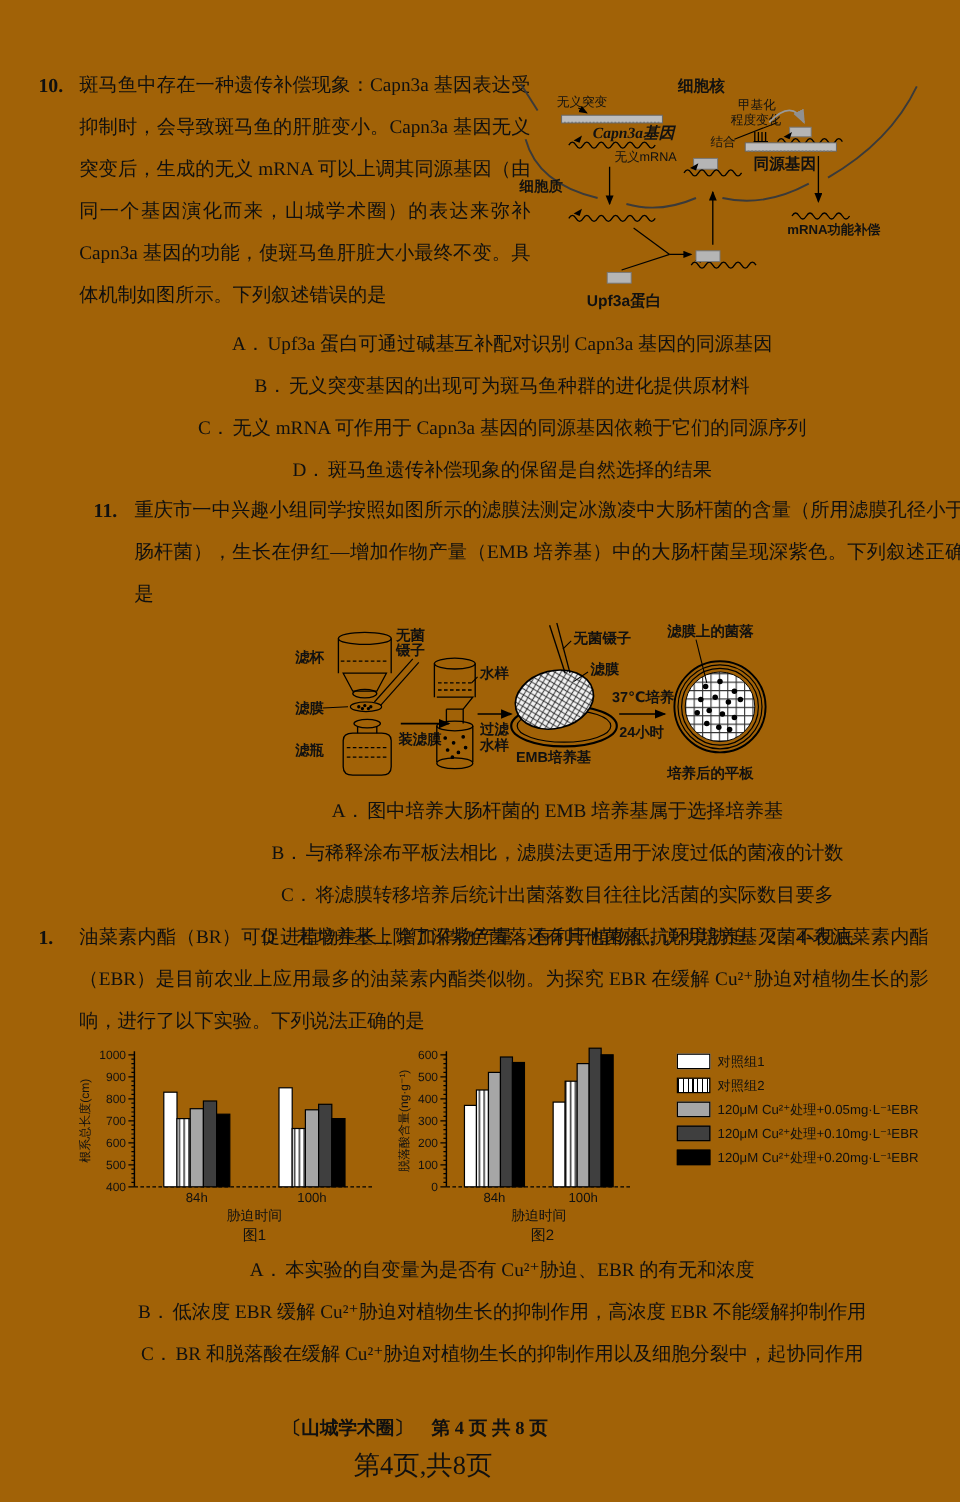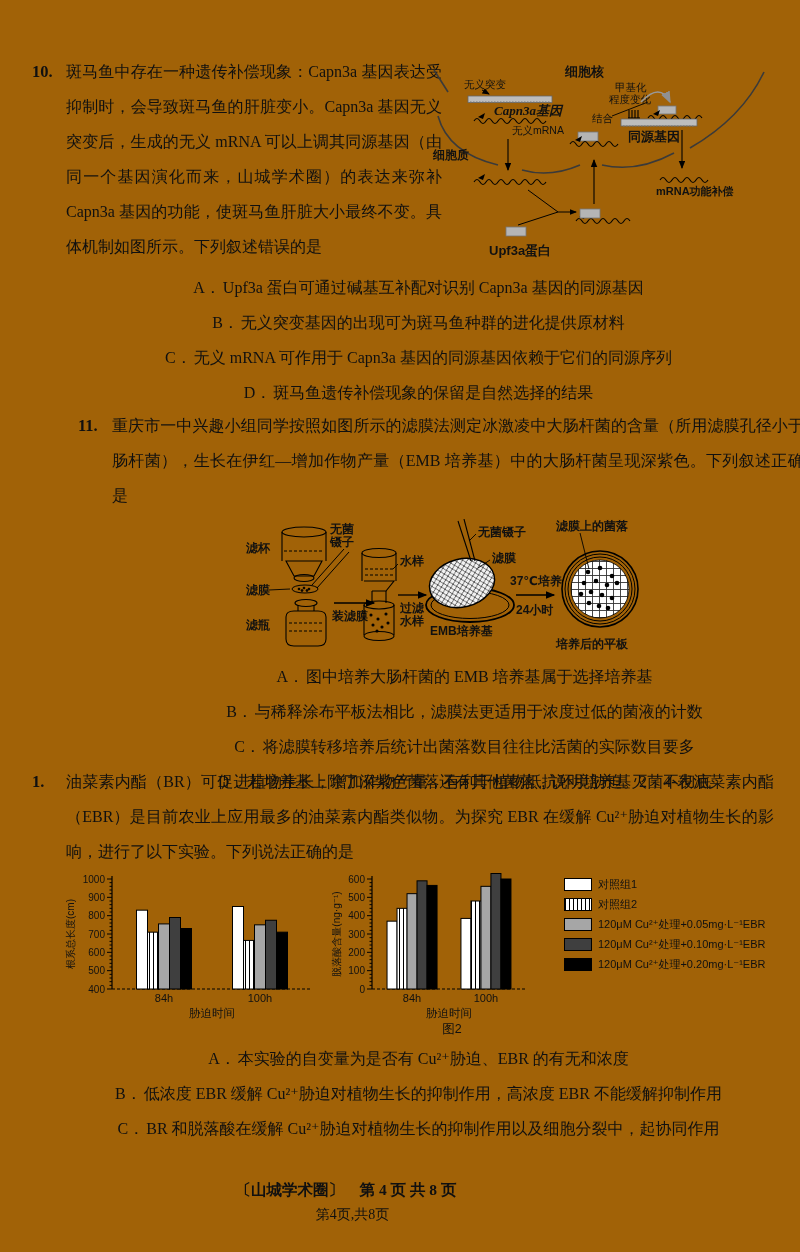--- a/index.html
+++ b/index.html
@@ -28,21 +28,21 @@
   .legend li{display:flex;align-items:center;margin-bottom:5px;padding-left:24px;}
   .sw{display:inline-block;width:26px;height:11px;border:1px solid #000;margin-right:6px;flex:none;}
   .sw-white{background:#fff;}
   .sw-vstripe{background:repeating-linear-gradient(90deg,#000 0 1px,#fff 1px 4px);}
   .sw-gray{background:#a6a6a6;}
   .sw-darkgray{background:#3f3f3f;}
   .sw-black{background:#000;}
   .legend .lg-txt{font-size:11px;font-family:"Liberation Sans","DejaVu Sans",sans-serif;}
   .footer-main{position:absolute;left:0;top:1180px;width:692px;text-align:center;
                font-weight:bold;font-size:15.5px;}
-  .footer-sub{position:absolute;left:0;top:1206px;width:705px;text-align:center;font-size:14px;}
+  .footer-sub{position:absolute;left:0;top:1206px;width:705px;text-align:center;font-size:22px;}
   .hidden-defs{position:absolute;width:0;height:0;}
 </style>
 </head>
 <body>
 
 <svg class="hidden-defs" aria-hidden="true">
   <defs>
     <marker id="mk" markerWidth="9" markerHeight="8" refX="6.5" refY="3" orient="auto">
       <path d="M0,0 L7.5,3 L0,6 Z" fill="#000"></path>
     </marker>
@@ -336,20 +336,21 @@
             <text x="100" y="131" text-anchor="middle" font-size="11">84h</text>
             <rect x="168.5" y="35.5" width="11" height="82.5" fill="#ffffff" stroke="#000" stroke-width="1"></rect>
             <rect x="179.5" y="69.41666666666667" width="11" height="48.58333333333333" fill="url(#pat-v)" stroke="#000" stroke-width="1"></rect>
             <rect x="190.5" y="53.83333333333333" width="11" height="64.16666666666667" fill="#a6a6a6" stroke="#000" stroke-width="1"></rect>
             <rect x="201.5" y="49.25" width="11" height="68.75" fill="#3f3f3f" stroke="#000" stroke-width="1"></rect>
             <rect x="212.5" y="61.166666666666664" width="11" height="56.833333333333336" fill="#000000" stroke="#000" stroke-width="1"></rect>
             <text x="196" y="131" text-anchor="middle" font-size="11">100h</text>
             <text x="148" y="146" text-anchor="middle" font-size="11.5">胁迫时间</text>
             <text x="10" y="63" text-anchor="middle" font-size="10" transform="rotate(-90 10 63)">根系总长度(cm)</text>
           </svg>
+        <div class="cap">图1</div>
       </div>
       <div class="chart-box" style="margin-left:14px;">
         <svg width="200" height="150">
             <line x1="42" y1="5" x2="42" y2="118" stroke="#000" stroke-width="1.2"></line>
             <line x1="42" y1="118" x2="196" y2="118" stroke="#000" stroke-width="1" stroke-dasharray="3,2"></line>
             <line x1="37" y1="118" x2="42" y2="118" stroke="#000" stroke-width="1"></line>
             <text x="35" y="121.5" text-anchor="end" font-size="10">0</text>
             <line x1="39.5" y1="114.33333333333333" x2="42" y2="114.33333333333333" stroke="#000" stroke-width="1"></line>
             <line x1="39.5" y1="110.66666666666667" x2="42" y2="110.66666666666667" stroke="#000" stroke-width="1"></line>
             <line x1="39.5" y1="107" x2="42" y2="107" stroke="#000" stroke-width="1"></line>

